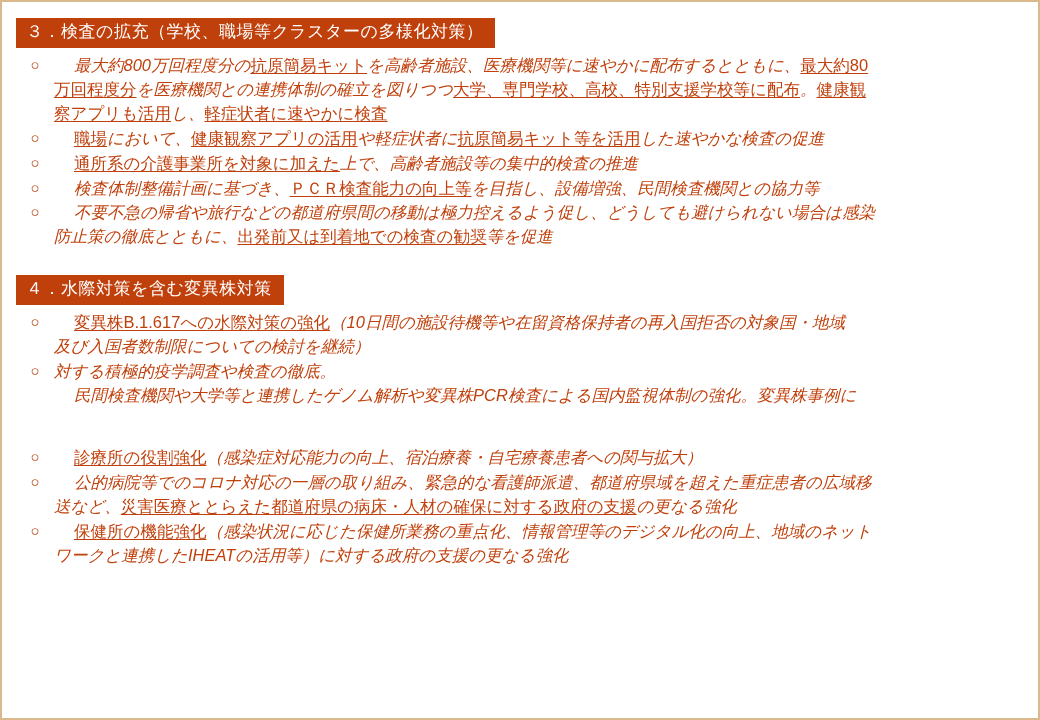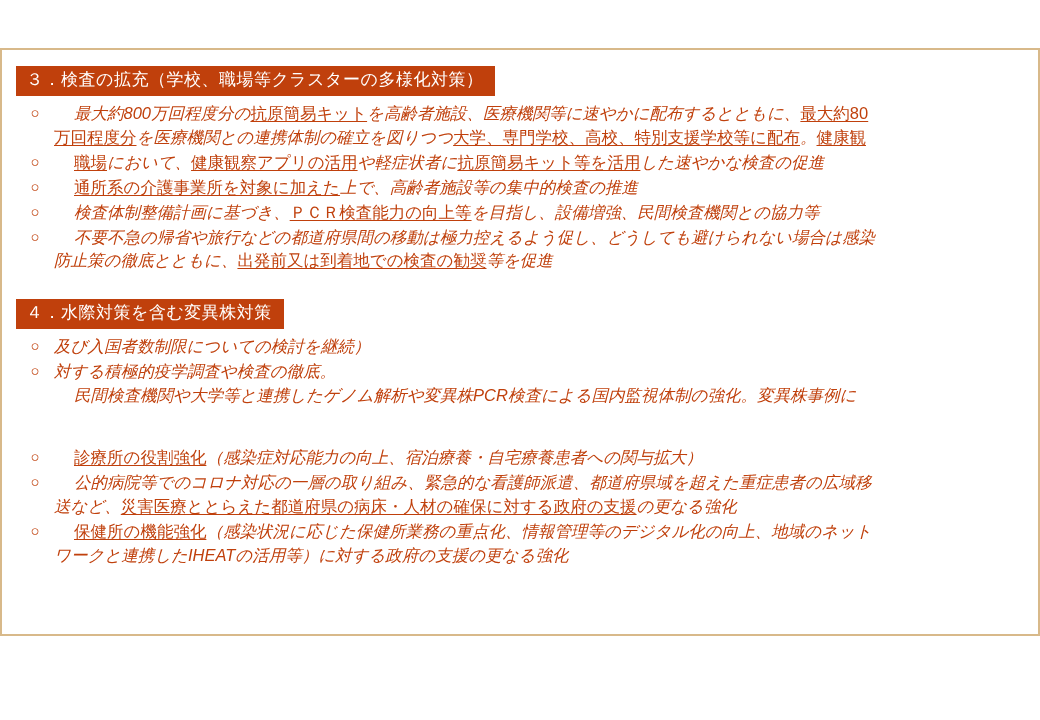--- a/index.html
+++ b/index.html
@@ -9,25 +9,24 @@
   body {
     width: 1040px;
     height: 720px;
     background: #ffffff;
     font-family: "Liberation Sans", sans-serif;
     overflow: hidden;
   }
   .page {
     position: relative;
     width: 1040px;
-    height: 588px;
+    height: 720px;
     box-sizing: border-box;
     border: 2px solid #d8b98a;
     background: #ffffff;
-    margin-top: 48px;
   }
   .content {
     position: absolute;
     left: 0;
     top: 0;
     right: 0;
     bottom: 0;
     padding: 16px 14px 0 14px;
     box-sizing: border-box;
   }
@@ -90,20 +89,21 @@
   <div class="content">
 
     <div class="section">
       <div class="section-heading">３．検査の拡充（学校、職場等クラスターの多様化対策）</div>
       <div class="items" id="s0-items">
           <div class="item">
             <div class="bullet">○</div>
             <div class="item-body">
               <div><span class="indent"></span><span class="plain">最大約800万回程度分の</span><span class="u">抗原簡易キット</span><span class="plain">を高齢者施設、医療機関等に速やかに配布するとともに、</span><span class="u">最大約80</span></div>
               <div><span class="u">万回程度分</span><span class="plain">を医療機関との連携体制の確立を図りつつ</span><span class="u">大学、専門学校、高校、特別支援学校等に配布</span><span class="plain">。</span><span class="u">健康観</span></div>
+              <div><span class="u">察アプリも活用</span><span class="plain">し、</span><span class="u">軽症状者に速やかに検査</span></div>
             </div>
           </div>
           <div class="item">
             <div class="bullet">○</div>
             <div class="item-body">
               <div><span class="indent"></span><span class="u">職場</span><span class="plain">において、</span><span class="u">健康観察アプリの活用</span><span class="plain">や軽症状者に</span><span class="u">抗原簡易キット等を活用</span><span class="plain">した速やかな検査の促進</span></div>
             </div>
           </div>
           <div class="item">
             <div class="bullet">○</div>
@@ -128,20 +128,21 @@
     </div>
 
     <div class="gap-md"></div>
 
     <div class="section">
       <div class="section-heading">４．水際対策を含む変異株対策</div>
       <div class="items" id="s1-items">
           <div class="item">
             <div class="bullet">○</div>
             <div class="item-body">
+              <div><span class="indent"></span><span class="u">変異株B.1.617への水際対策の強化</span><span class="plain">（10日間の施設待機等や在留資格保持者の再入国拒否の対象国・地域</span></div>
               <div><span class="plain">及び入国者数制限についての検討を継続）</span></div>
             </div>
           </div>
           <div class="item">
             <div class="bullet">○</div>
             <div class="item-body">
               <div><span class="plain">対する積極的疫学調査や検査の徹底。</span></div>
               <div><span class="indent"></span><span class="plain">民間検査機関や大学等と連携したゲノム解析や変異株PCR検査による国内監視体制の強化。変異株事例に</span></div>
             </div>
           </div>

